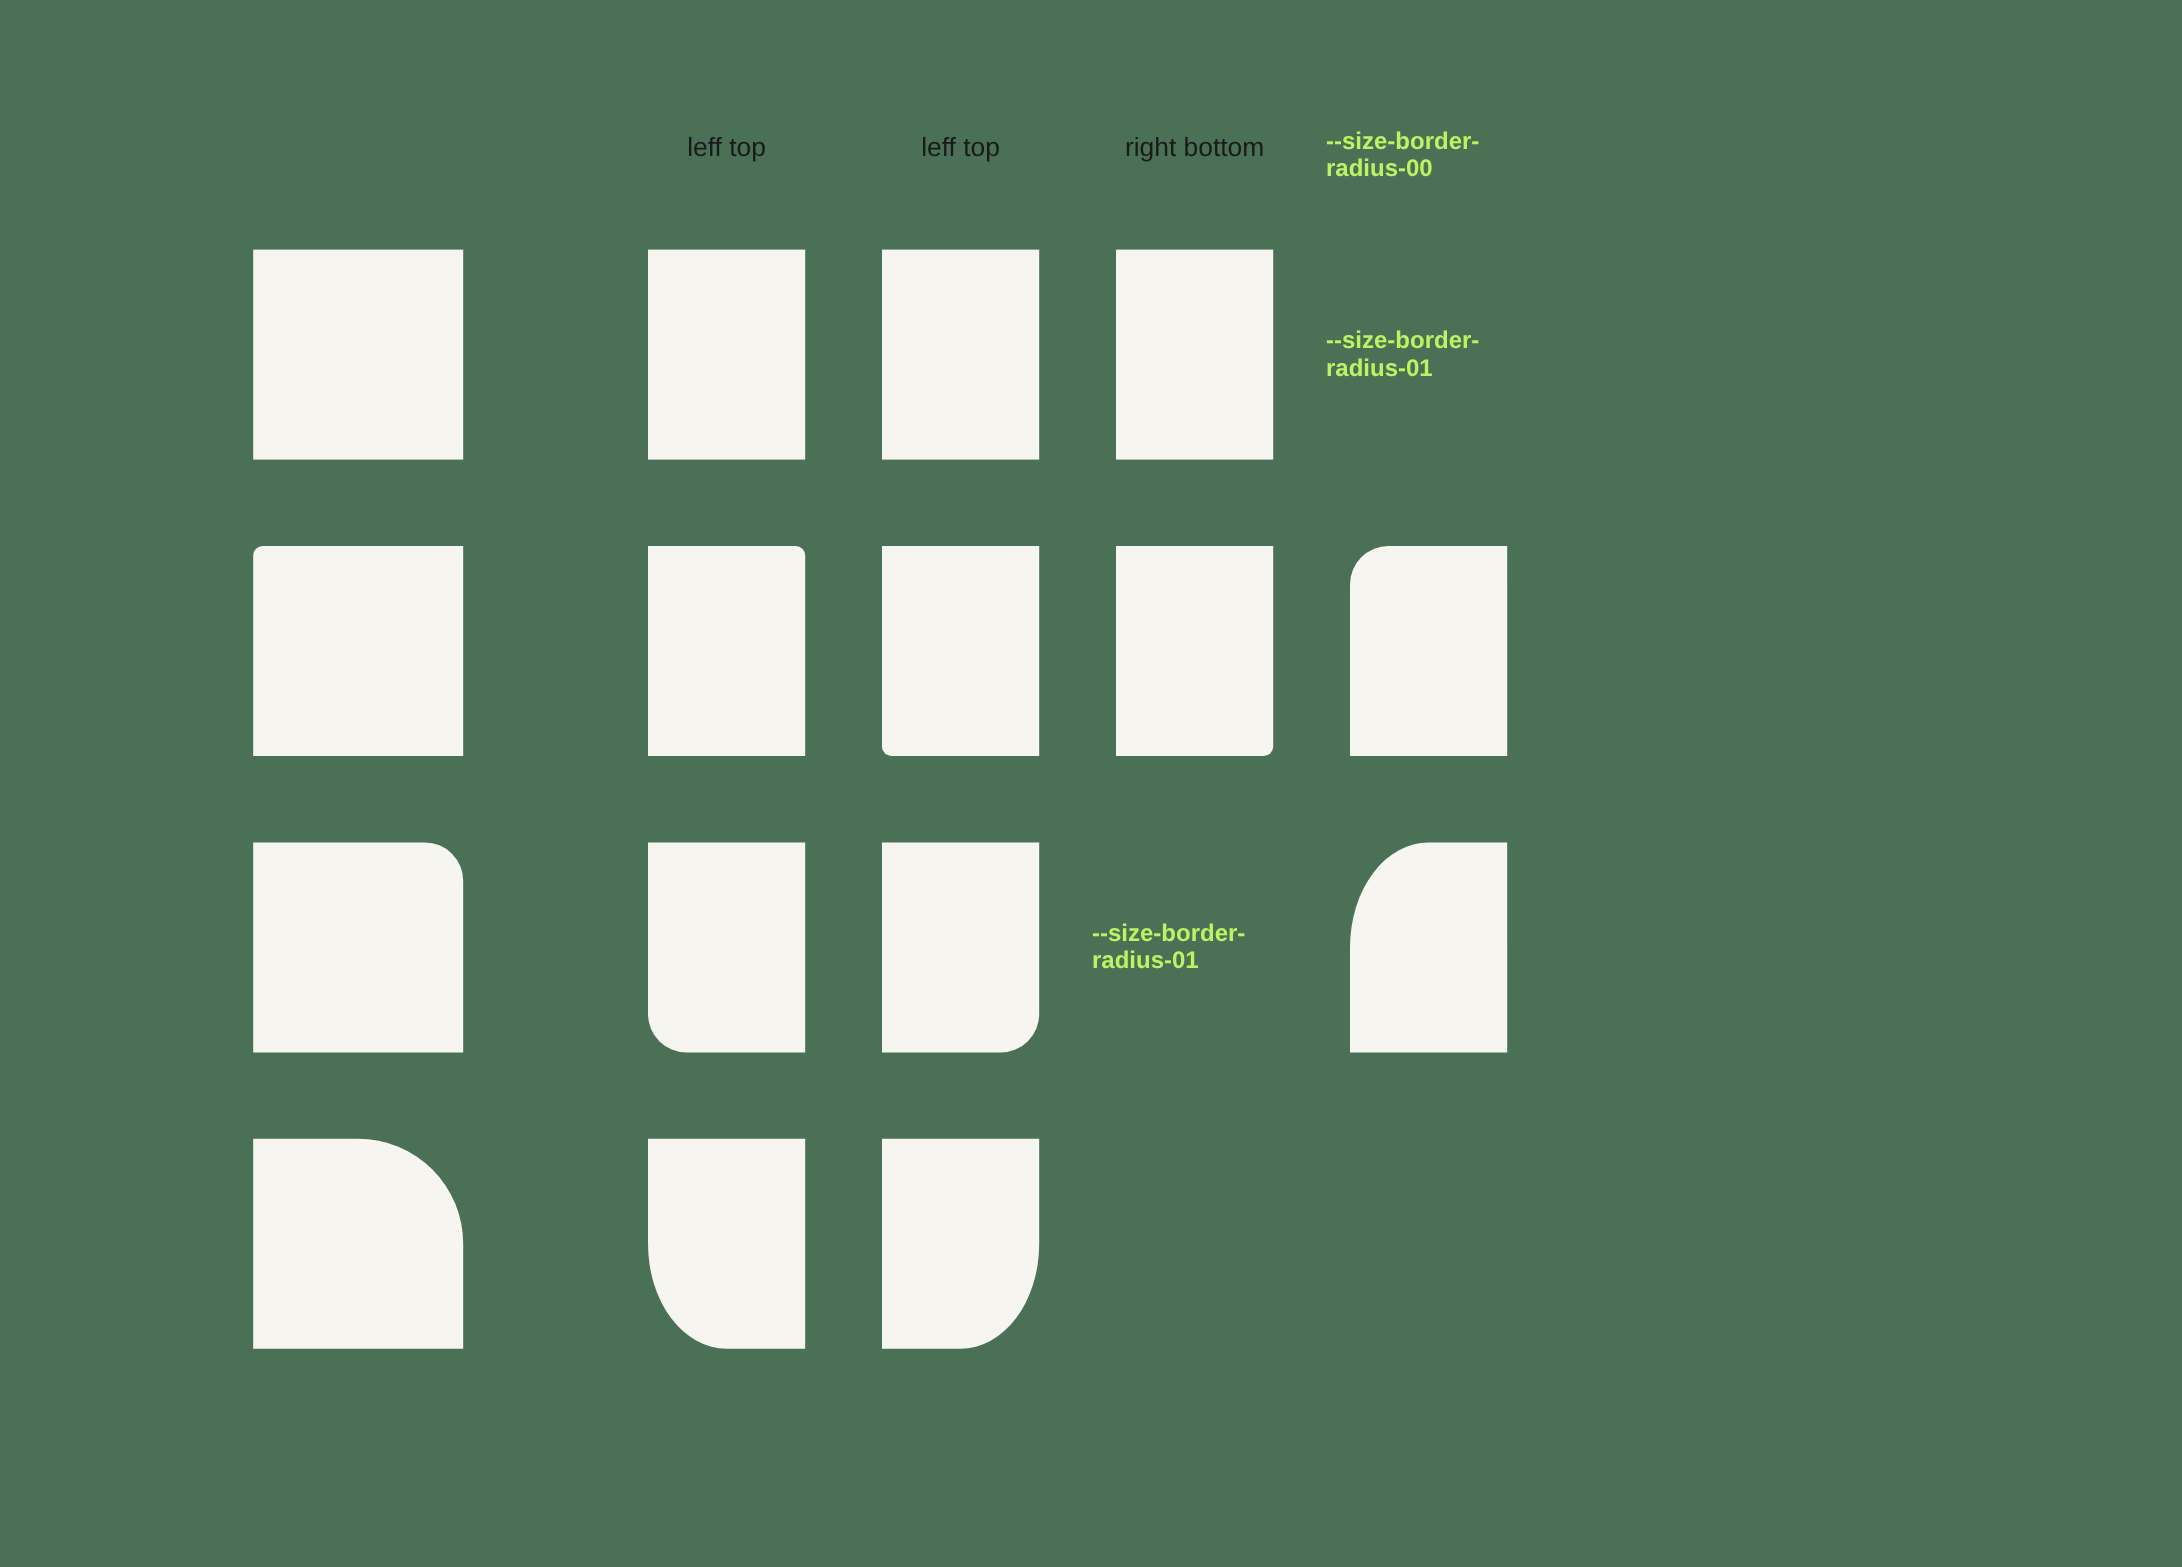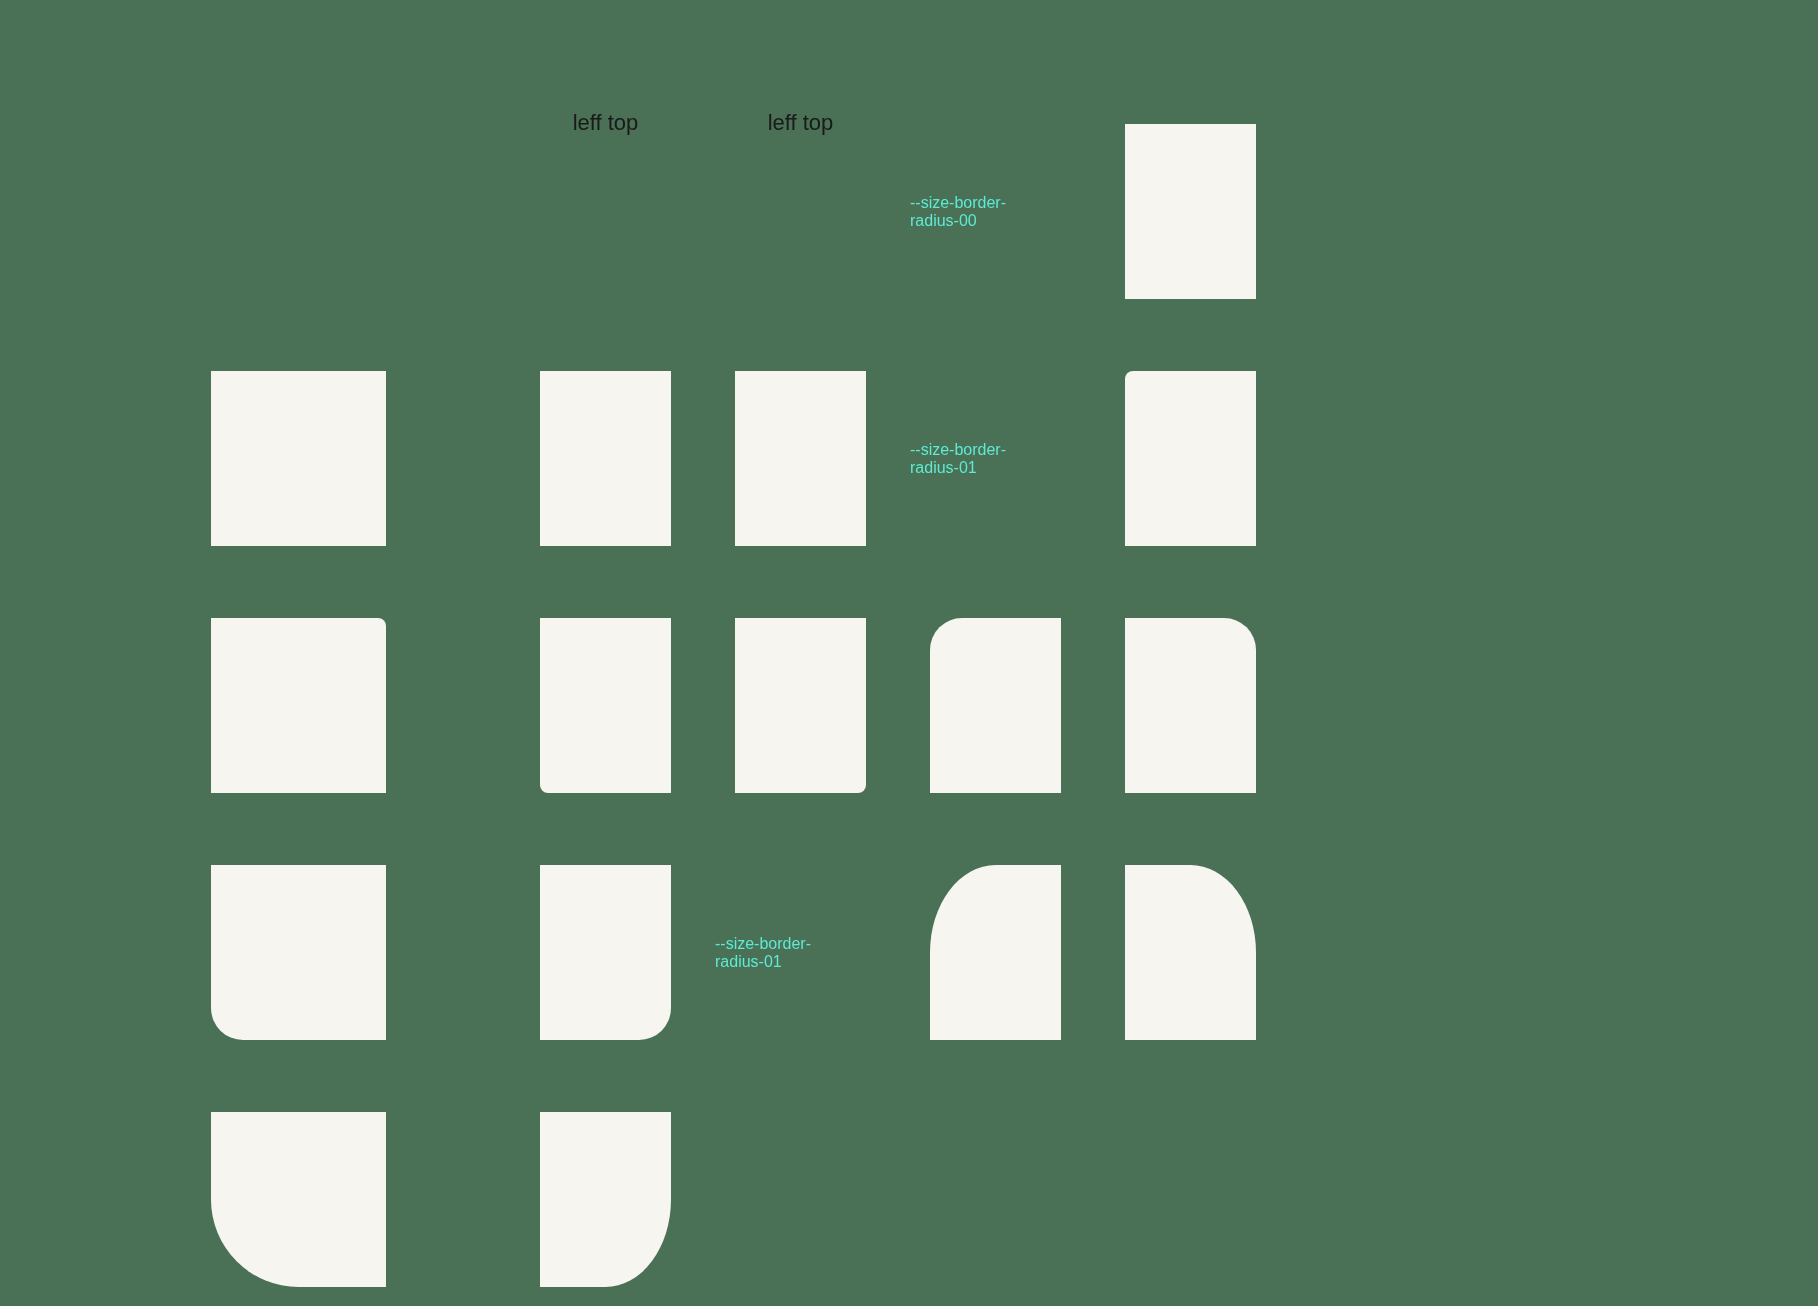--- a/index.html
+++ b/index.html
@@ -41,23 +41,23 @@
       font-weight: 400;
       color: #1a1a1a;
       padding-bottom: 24px;
       padding-top: 10px;
     }
 
     
     .row-label {
       display: flex;
       align-items: center;
-      font-size: 16px;
-      font-weight: 400;
-      color: #5eead4;
+      font-size: 20px;
+      font-weight: 700;
+      color: #bef264;
       padding-right: 30px;
     }
 
     
     .cell {
       padding: 8px;
       display: flex;
       align-items: center;
       justify-content: center;
     }
@@ -102,20 +102,21 @@
   </style>
 </head>
 <body>
 
 <div class="page-container">
   <div class="grid-wrapper">
 
     <div class="header-empty"></div>
     <div class="col-header">leff top</div>
     <div class="col-header">leff top</div>
+    <div class="col-header">right bottom</div>
 
     <div class="row-label">--size-border-radius-00</div>
     <div class="cell cell-pad">
       <div class="shape-box r00-lt"></div>
     </div>
     <div class="cell cell-pad">
       <div class="shape-box r00-rt"></div>
     </div>
     <div class="cell cell-pad">
       <div class="shape-box r00-lb"></div>

